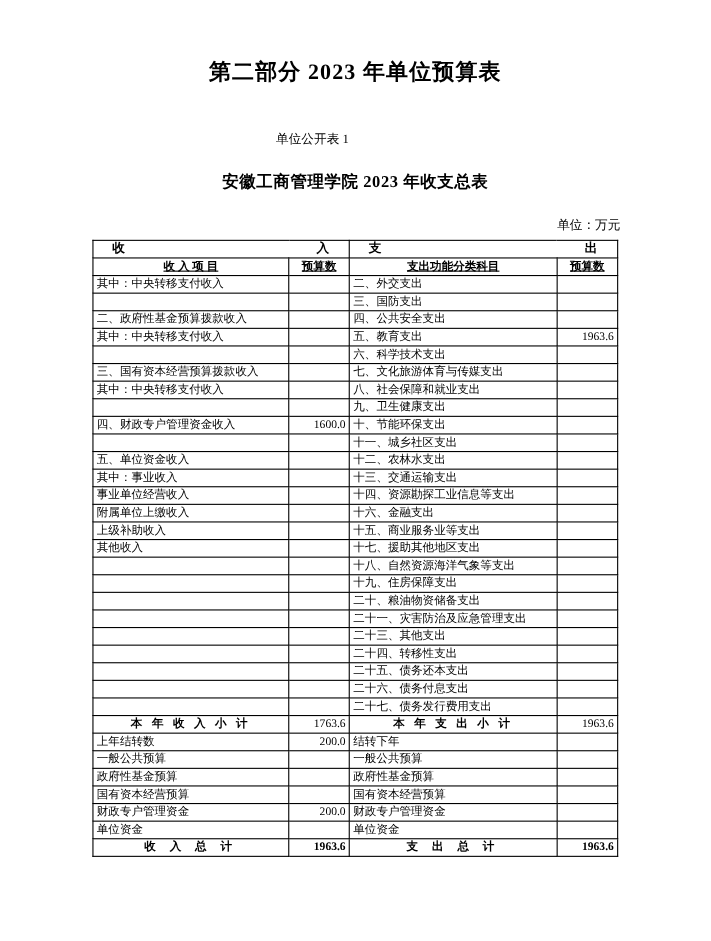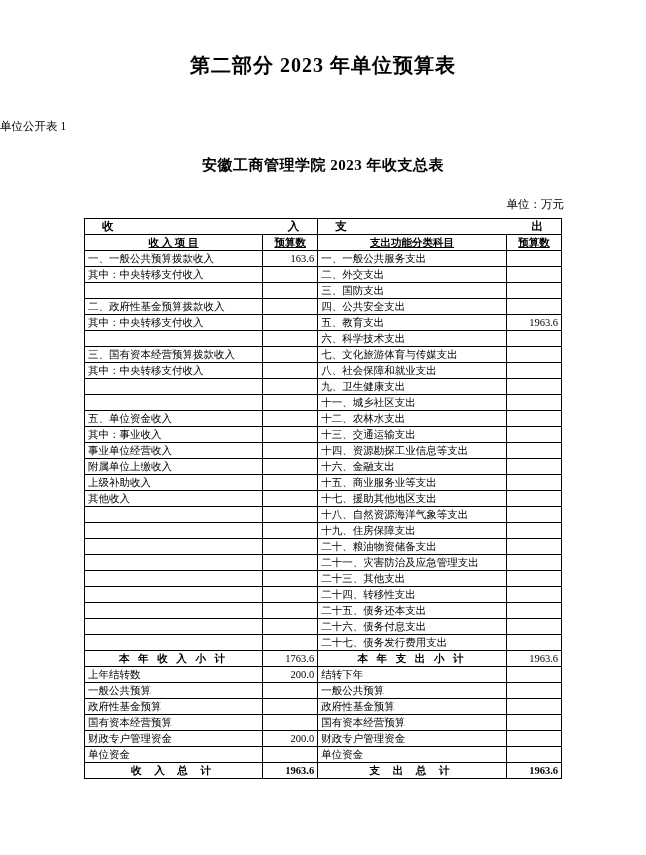--- a/index.html
+++ b/index.html
@@ -22,21 +22,21 @@
     box-sizing: border-box;
   }
   .doc-title {
     text-align: center;
     font-size: 20px;
     font-weight: bold;
     letter-spacing: 1px;
     margin-top: 52px;
   }
   .unit-public {
-    text-align: left;
+    text-align: center;
     font-size: 11.5px;
     margin-top: 40px;
     padding-right: 78px;
   }
   .table-title {
     text-align: center;
     font-size: 15px;
     font-weight: bold;
     margin-top: 22px;
     letter-spacing: 0.5px;
@@ -141,26 +141,20 @@
                 <span>出</span>
               </div>
           </td>
         </tr>
         <tr>
           <td class="hdr">收  入  项  目</td>
           <td class="hdr">预算数</td>
           <td class="hdr">支出功能分类科目</td>
           <td class="hdr">预算数</td>
         </tr>
-      <tr>
-            <td>一、一般公共预算拨款收入</td>
-            <td class="num">163.6</td>
-            <td>一、一般公共服务支出</td>
-            <td class="num"></td>
-          </tr>
           <tr>
             <td class="indent1">其中：中央转移支付收入</td>
             <td class="num"></td>
             <td>二、外交支出</td>
             <td class="num"></td>
           </tr>
           <tr>
             <td></td>
             <td class="num"></td>
             <td>三、国防支出</td>
@@ -193,20 +187,26 @@
           <tr>
             <td class="indent1">其中：中央转移支付收入</td>
             <td class="num"></td>
             <td>八、社会保障和就业支出</td>
             <td class="num"></td>
           </tr>
           <tr>
             <td></td>
             <td class="num"></td>
             <td>九、卫生健康支出</td>
+            <td class="num"></td>
+          </tr>
+          <tr>
+            <td>四、财政专户管理资金收入</td>
+            <td class="num">1600.0</td>
+            <td>十、节能环保支出</td>
             <td class="num"></td>
           </tr>
           <tr>
             <td></td>
             <td class="num"></td>
             <td>十一、城乡社区支出</td>
             <td class="num"></td>
           </tr>
           <tr>
             <td>五、单位资金收入</td>

